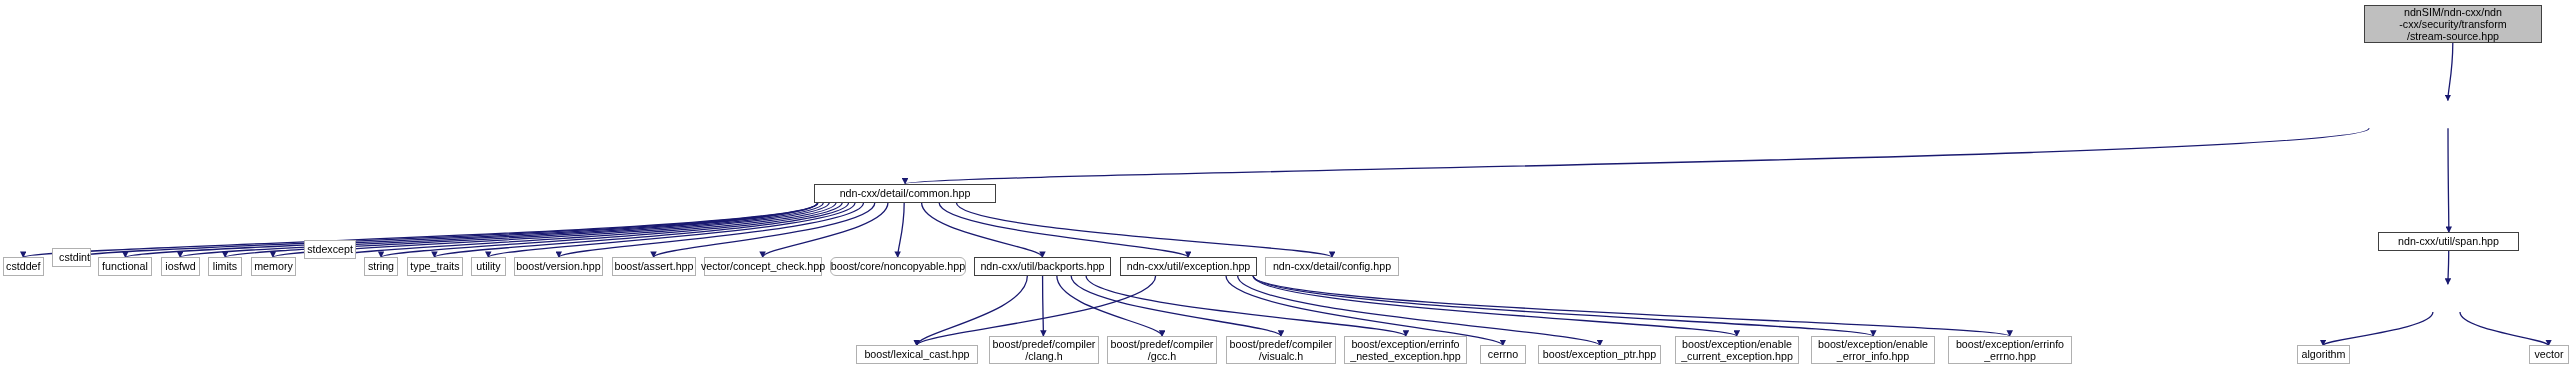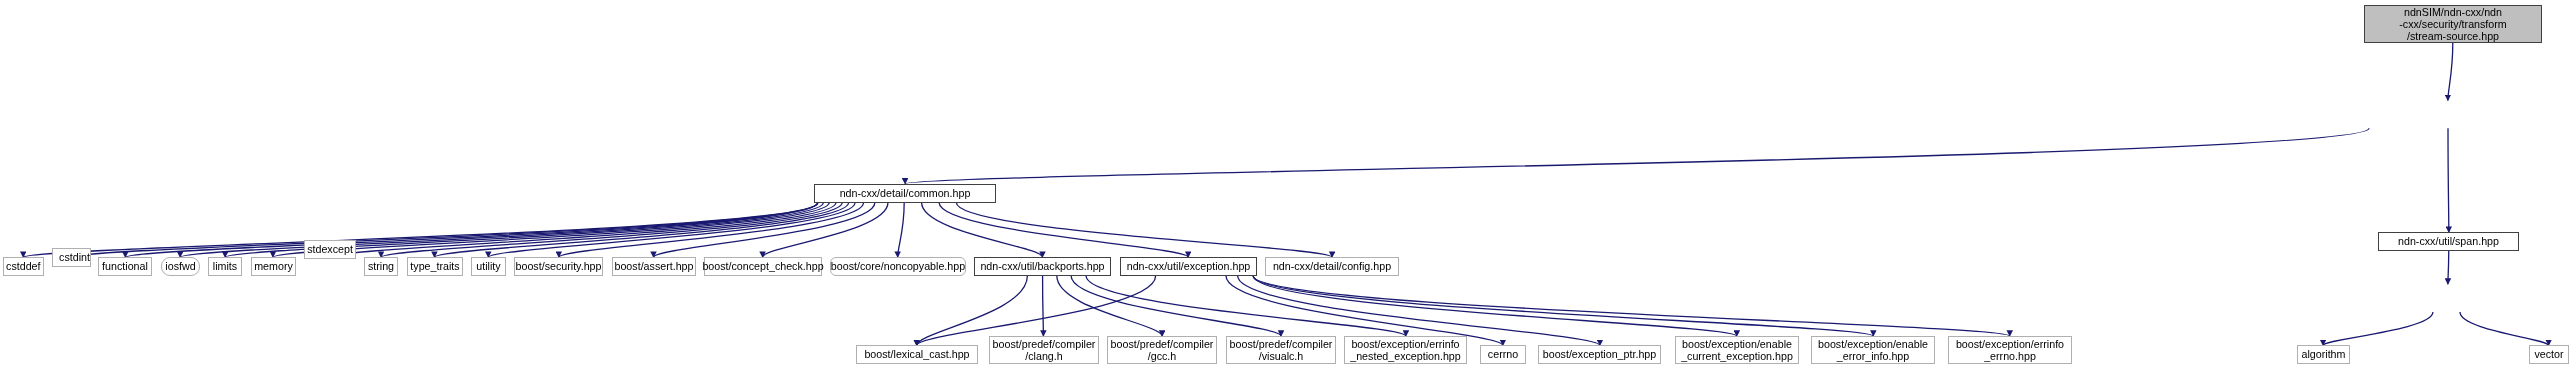--- a/index.html
+++ b/index.html
@@ -71,30 +71,30 @@
       <path d="M 1350 297 C 1350 332.75, 2165 349, 2165 362" fill="none" stroke="#191970" stroke-width="1.4" marker-end="url(#arrow)"></path>
     </svg>
 <div class="node current" style="left: 2364px; top: 4.6px; width: 178px; height: 38px;">ndnSIM/ndn-cxx/ndn
 -cxx/security/transform
 /stream-source.hpp</div>
     <div class="node bold" style="left: 814px; top: 184px; width: 182px; height: 18.6px;">ndn-cxx/detail/common.hpp</div>
     <div class="node bold" style="left: 2378px; top: 232px; width: 141px; height: 18.6px;">ndn-cxx/util/span.hpp</div>
     <div class="node" style="left: 2.8px; top: 257px; width: 41px; height: 18.6px;">cstddef</div>
     <div class="node" style="left: 52px; top: 248px; width: 39px; height: 18.6px; padding-left: 6px;">cstdint</div>
     <div class="node" style="left: 98px; top: 257px; width: 54px; height: 18.6px;">functional</div>
-    <div class="node" style="left: 161px; top: 257px; width: 39px; height: 18.6px; border-radius: 9px;">iosfwd</div>
+    <div class="node" style="left: 161px; top: 257px; width: 39px; height: 18.6px;">iosfwd</div>
     <div class="node" style="left: 208px; top: 257px; width: 34px; height: 18.6px;">limits</div>
     <div class="node" style="left: 251px; top: 257px; width: 45px; height: 18.6px;">memory</div>
     <div class="node" style="left: 304px; top: 240px; width: 52px; height: 18.6px;">stdexcept</div>
     <div class="node" style="left: 364px; top: 257px; width: 34px; height: 18.6px;">string</div>
     <div class="node" style="left: 407px; top: 257px; width: 56px; height: 18.6px;">type_traits</div>
     <div class="node" style="left: 471px; top: 257px; width: 35px; height: 18.6px;">utility</div>
-    <div class="node" style="left: 514px; top: 257px; width: 89px; height: 18.6px;">boost/security.hpp</div>
+    <div class="node" style="left: 514px; top: 257px; width: 89px; height: 18.6px;">boost/version.hpp</div>
     <div class="node" style="left: 612px; top: 257px; width: 84px; height: 18.6px;">boost/assert.hpp</div>
-    <div class="node" style="left: 704px; top: 257px; width: 118px; height: 18.6px;">boost/concept_check.hpp</div>
+    <div class="node" style="left: 704px; top: 257px; width: 118px; height: 18.6px;">vector/concept_check.hpp</div>
     <div class="node" style="left: 830px; top: 257px; width: 136px; height: 18.6px; border-radius: 6px;">boost/core/noncopyable.hpp</div>
     <div class="node bold" style="left: 974px; top: 257px; width: 137px; height: 18.6px;">ndn-cxx/util/backports.hpp</div>
     <div class="node bold" style="left: 1120px; top: 257px; width: 137px; height: 18.6px;">ndn-cxx/util/exception.hpp</div>
     <div class="node" style="left: 1265px; top: 257px; width: 134px; height: 18.6px;">ndn-cxx/detail/config.hpp</div>
     <div class="node" style="left: 856px; top: 345px; width: 122px; height: 18.6px;">boost/lexical_cast.hpp</div>
     <div class="node" style="left: 989px; top: 336px; width: 110px; height: 28px;">boost/predef/compiler
 /clang.h</div>
     <div class="node" style="left: 1107px; top: 336px; width: 110px; height: 28px;">boost/predef/compiler
 /gcc.h</div>
     <div class="node" style="left: 1226px; top: 336px; width: 110px; height: 28px;">boost/predef/compiler

